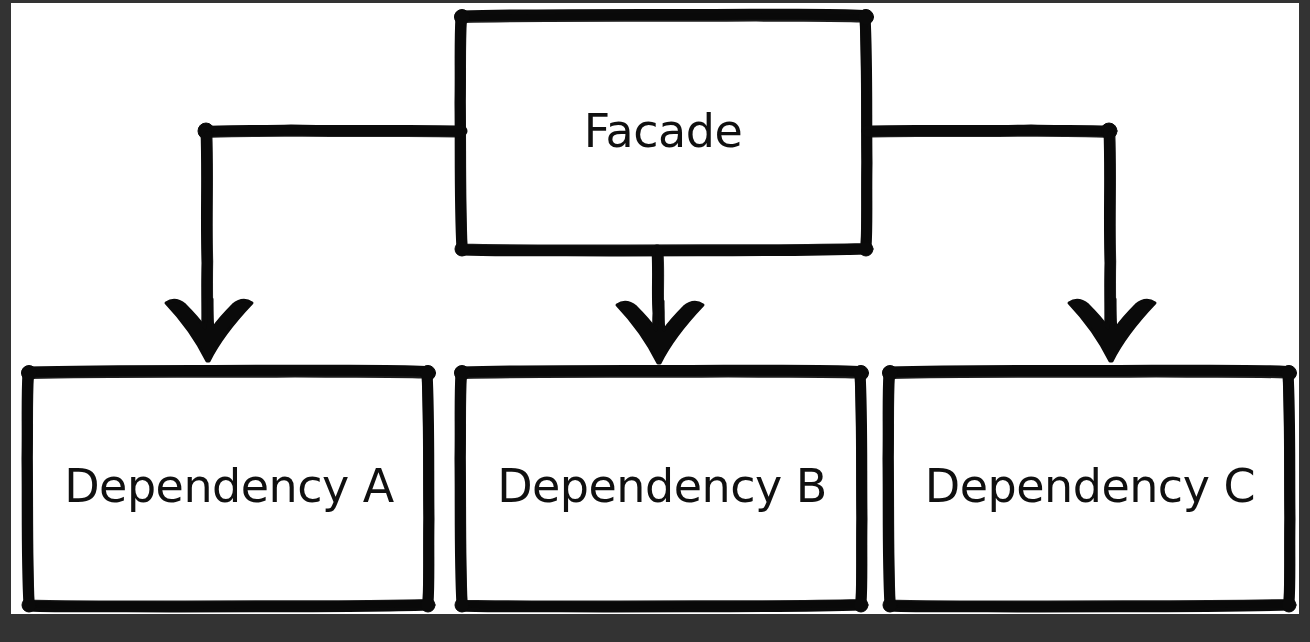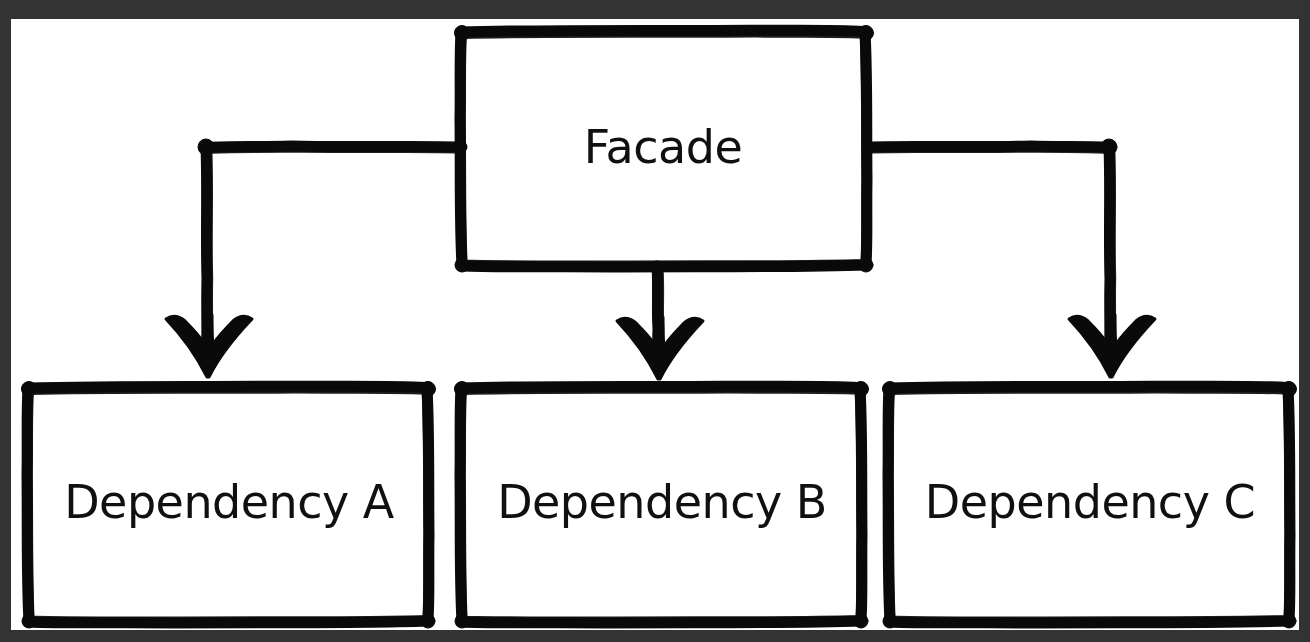--- a/index.html
+++ b/index.html
@@ -19,21 +19,21 @@
     left: 0;
     top: 0;
     width: 1310px;
     height: 642px;
     background: #333333;
     box-sizing: border-box;
   }
   #diagram-canvas {
     position: absolute;
     left: 11px;
-    top: 19px;
+    top: 3px;
     width: 1288px;
     height: 611px;
     background: #ffffff;
     overflow: hidden;
   }
   #diagram-svg {
     position: absolute;
     left: 0;
     top: 0;
     display: block;

